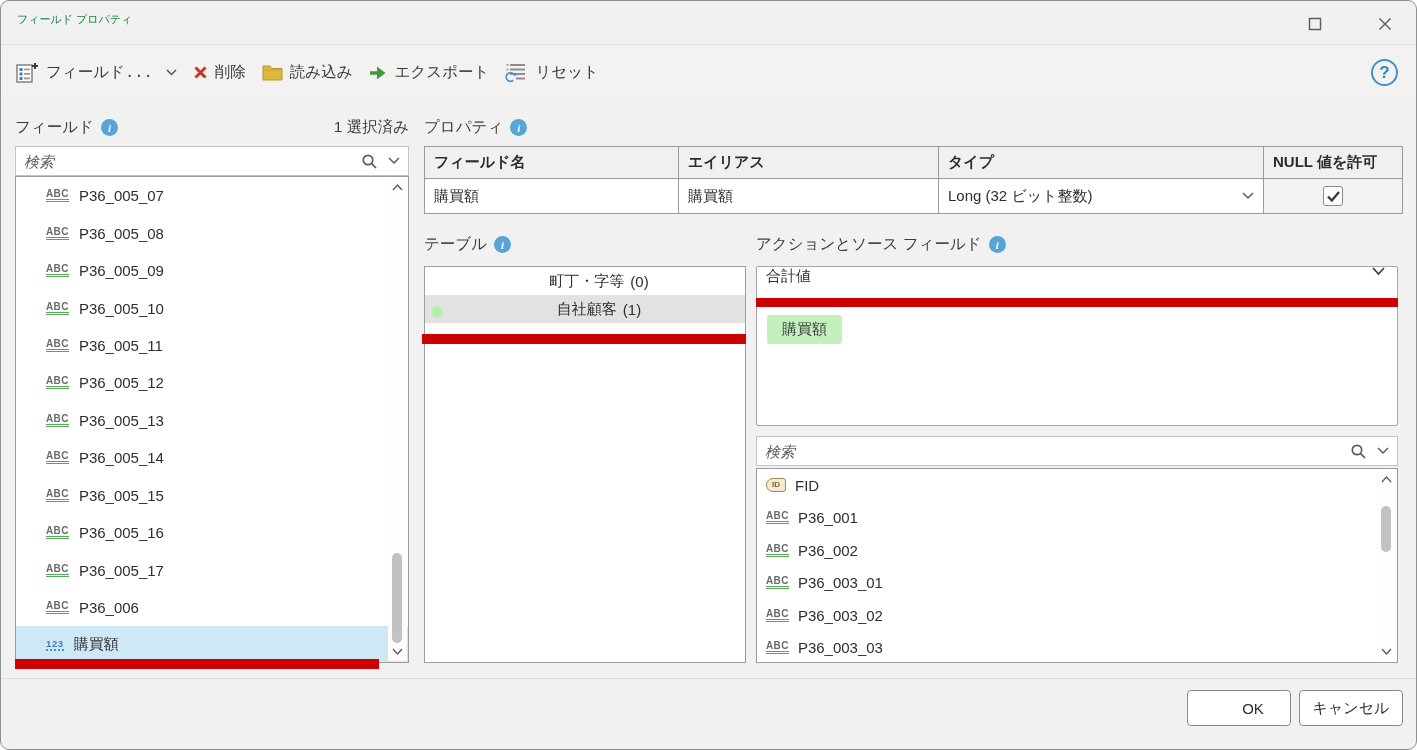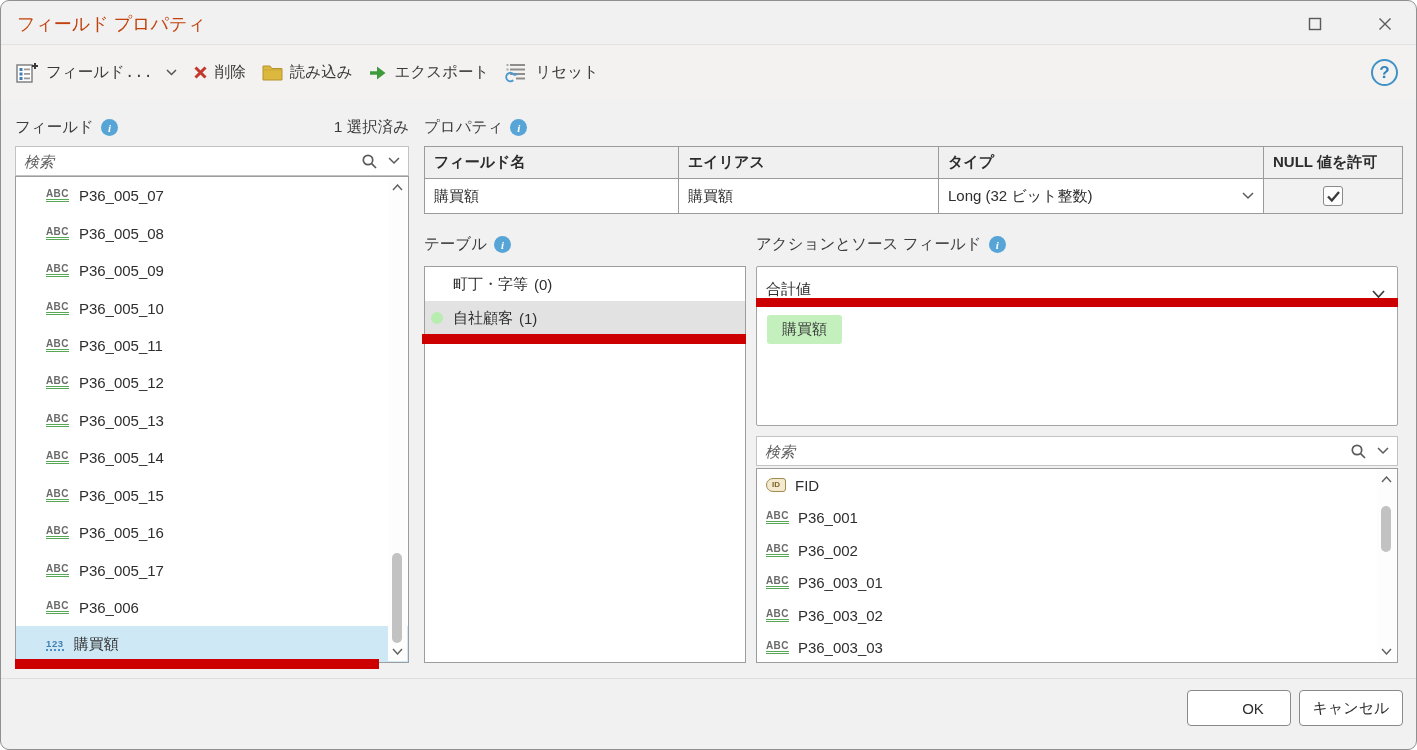--- a/index.html
+++ b/index.html
@@ -8,21 +8,21 @@
 
   .dialog{
     position:relative; width:1417px; height:750px;
     background:#f1f1f1; border:1px solid #909090; border-radius:9px;
     overflow:hidden;
   }
 
   
   .titlebar{ position:absolute; top:0; left:0; right:0; height:44px;
     border-bottom:1px solid #e4e2e0; }
-  .title-text{ position:absolute; left:16px; top:11px; font-size:18px; color:#c2410c; }
+  .title-text{ position:absolute; left:16px; top:11px; font-size:11px; color:#15803d; }
   .win-btn{ position:absolute; top:7px; width:44px; height:31px;
     display:flex; align-items:center; justify-content:center; cursor:default; }
   .win-btn-max{ left:1292px; }
   .win-btn-close{ left:1362px; }
 
   
   .toolbar{ position:absolute; top:45px; left:0; right:0; height:53px;
     display:flex; align-items:center; padding-left:15px; gap:16px; background:#f3f2f1;font-family:Liberation Mono, monospace; }
   .tb-item{ display:flex; align-items:center; gap:7px; font-size:15.5px; color:#3a3a3a; cursor:default; }
   .tb-item .chev{ margin-left:6px; }
@@ -49,21 +49,21 @@
   .lrow{ display:flex; align-items:center; gap:10px; font-size:15px; color:#2e2e2e; }
 
   
   .fields-list .lrow{ height:37.45px; padding-left:30px; }
   .fields-list .lrow.sel{ background:#cfe8f5; }
 
   
   .source-list .lrow{ height:32.5px; padding-left:9px; gap:9px; }
 
   
-  .tables-list .lrow{ height:34px; padding-left:28px; gap:6px; position:relative; }
+  .tables-list .lrow{ height:28px; padding-left:28px; gap:6px; position:relative;justify-content:center; }
   .tables-list .lrow.sel{ background:#e2e2e2; }
   .dot{ position:absolute; left:6px; top:11px; width:12px; height:12px;
     border-radius:50%; background:#b9ecb0; }
 
   
   .abc-icon{ font-size:10px; font-weight:bold; letter-spacing:.4px; color:#6b6b6b;
     line-height:10px; border-bottom:3px double #57a757; padding-bottom:0; }
   .num-icon{ font-size:9.5px; font-weight:bold; letter-spacing:.6px; color:#3f7fb4;
     line-height:11px; border-bottom:2px dotted #4a90c4; }
   .id-icon{ font-size:8px; font-weight:bold; color:#7d6328; background:#f3ead0;
@@ -86,21 +86,21 @@
     font-weight:bold; color:#2c2c2c; }
   .pt-data{ height:34px; color:#2e2e2e; }
   .pt-type{ justify-content:space-between;gap:12px; }
   .pt-null{ background:#f2f2f2; justify-content:center; }
   .checkbox{ width:20px; height:20px; background:#fdfdfd; border:1px solid #8a8a8a;
     border-radius:3px; display:flex; align-items:center; justify-content:center; }
 
   
   .actions-box{ position:absolute; left:755px; top:265px; width:642px; height:160px;
     background:#fff; border:1px solid #a5a5a5; border-radius:2px; }
-  .combo{ height:32px; display:flex; align-items:flex-end; justify-content:space-between;
+  .combo{ height:32px; display:flex; align-items:flex-start; justify-content:space-between;
     padding:0 12px 0 9px; font-size:15px; color:#2e2e2e; }
   .chip{ position:absolute; left:10px; top:48px; background:#c3f0bd; border-radius:3px;
     padding:5px 15px; font-size:15px; color:#3d3d3d; }
 
   
   .redbar{ position:absolute; background:#cc0000; }
   .redbar-fields{ left:14px; top:658px; width:364px; height:10px; }
   .redbar-tables{ left:421px; top:333px; width:324px; height:10px; }
   .redbar-action{ left:755px; top:297px; width:642px; height:9px; }
 

